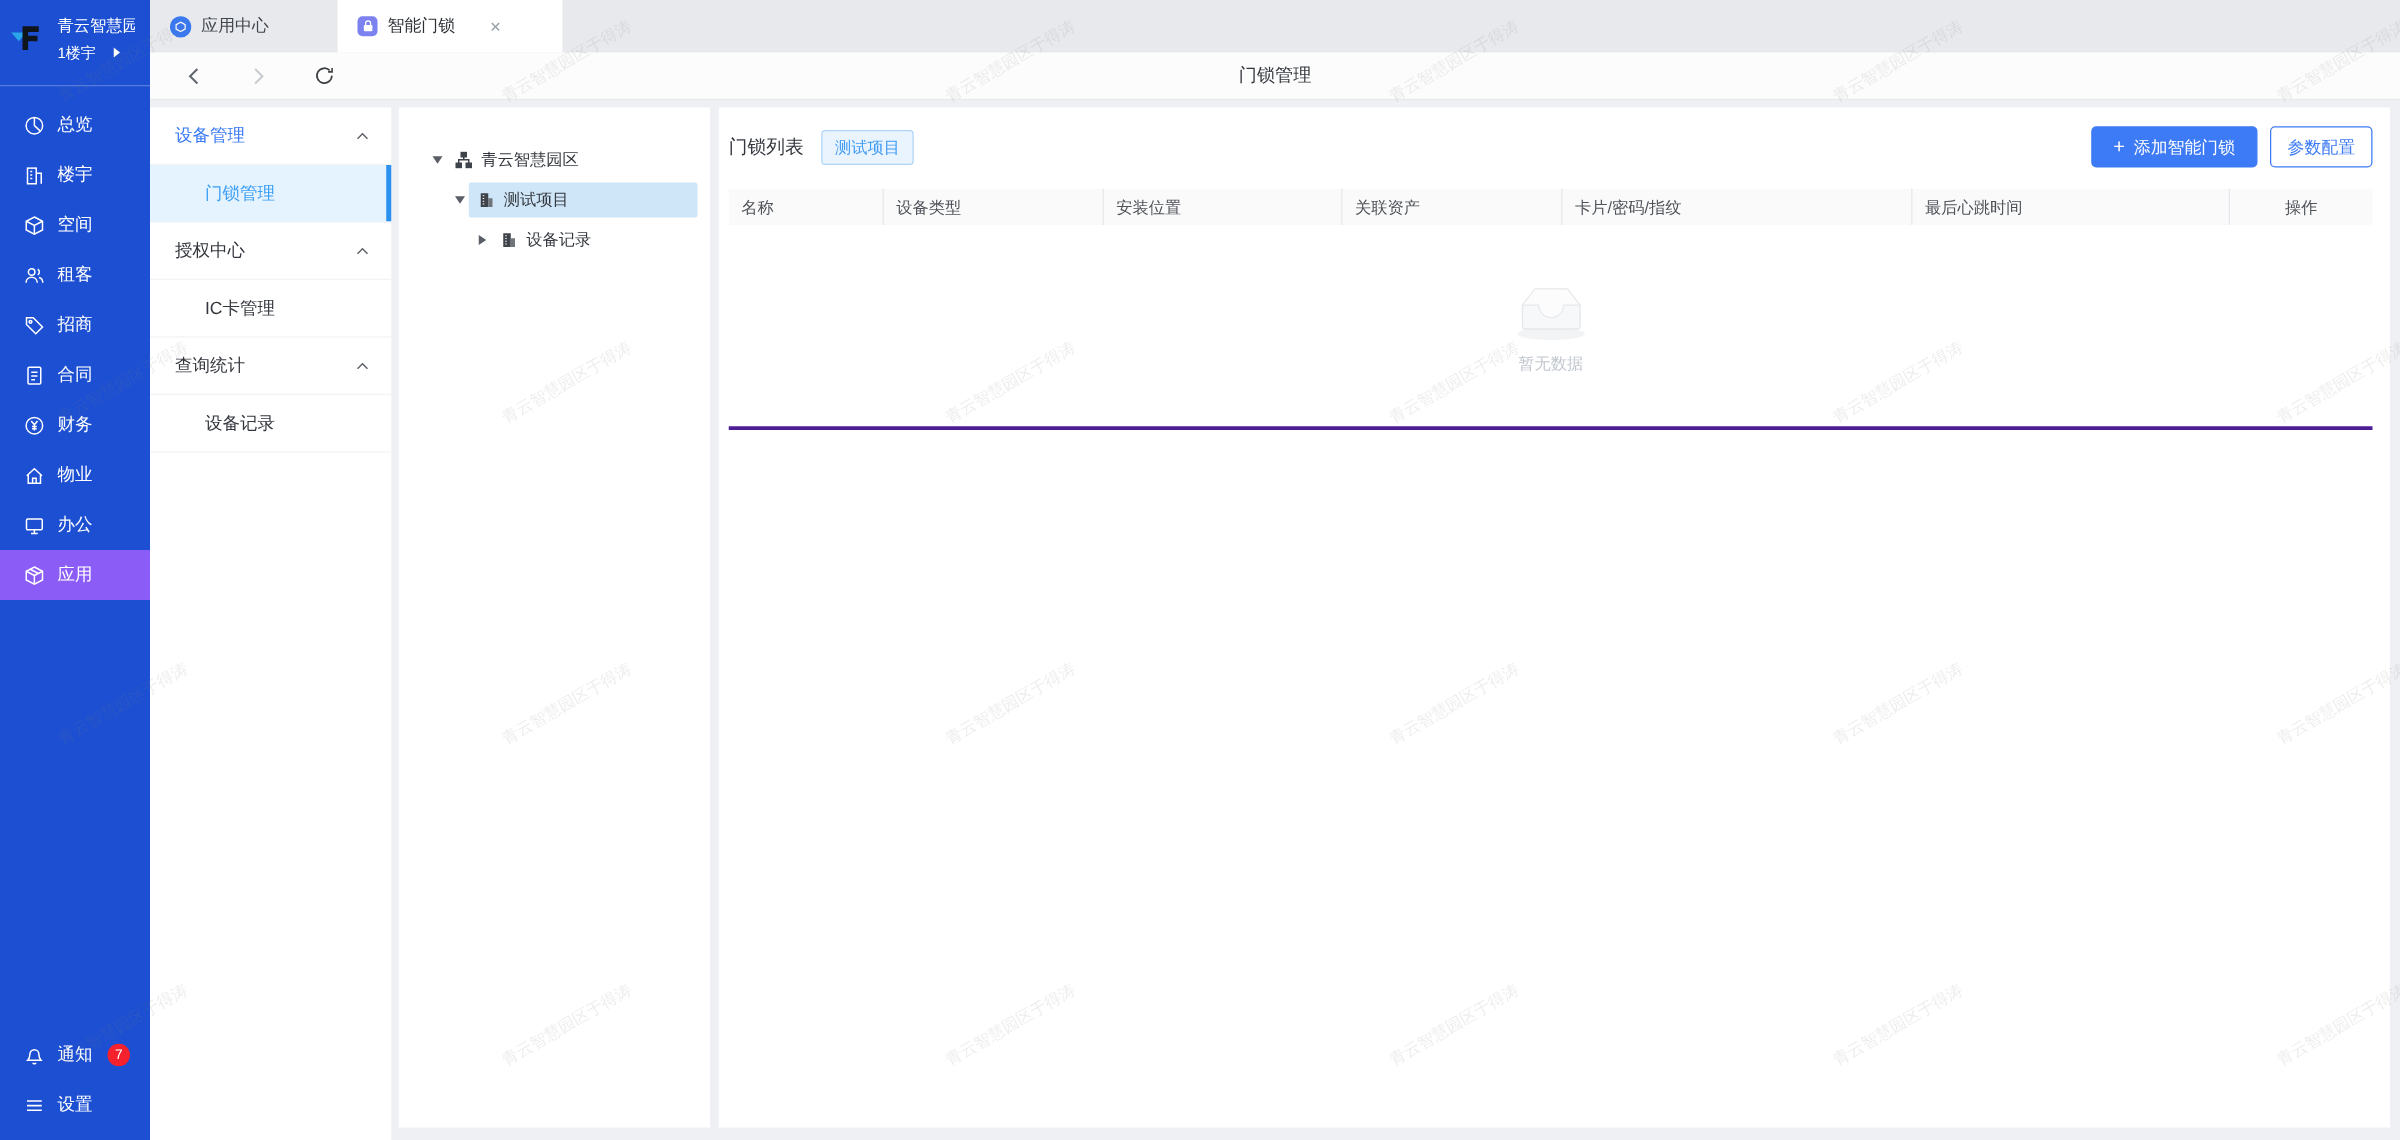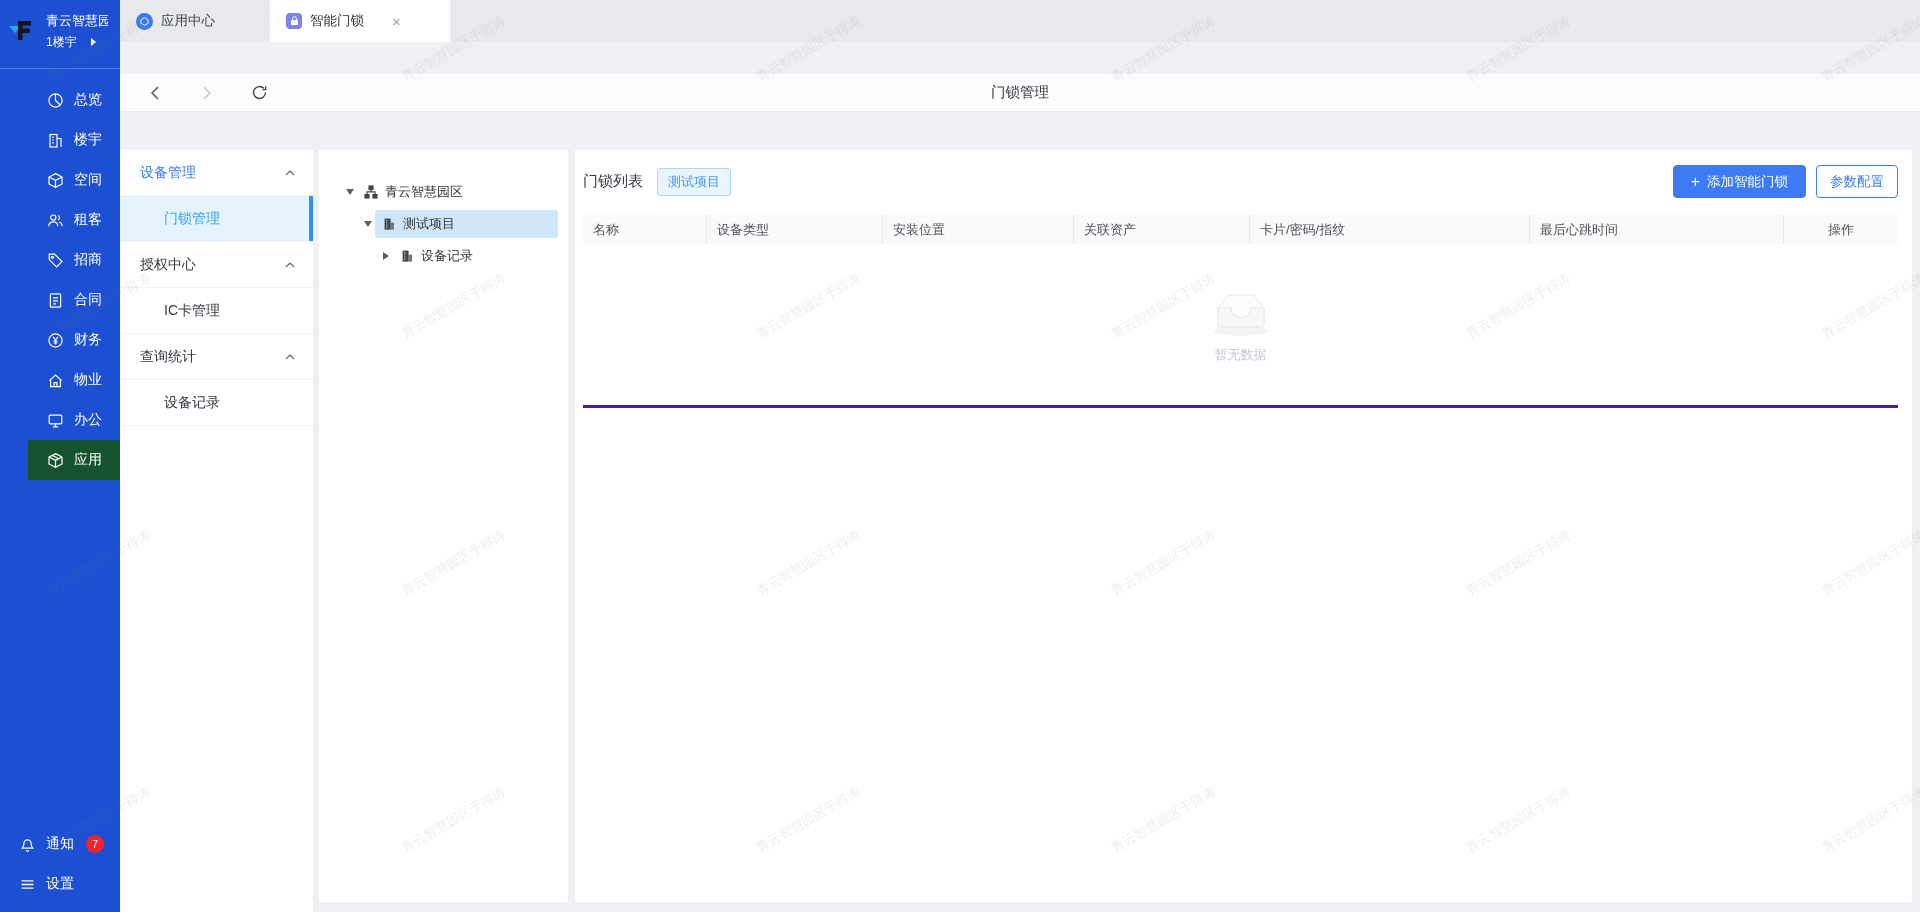--- a/index.html
+++ b/index.html
@@ -9,30 +9,30 @@
   
   .sidebar { width:120px; background:#1c4fd2; color:#fff; display:flex; flex-direction:column; flex-shrink:0; position:relative; z-index:2; }
   .logo-area { height:62px; display:flex; align-items:center; padding:0 6px 0 8px; }
   .logo-mark { flex-shrink:0; }
   .brand { margin-left:4px; overflow:hidden; flex:1; }
   .brand-name { font-size:13px; white-space:nowrap; overflow:hidden; width:62px; }
   .brand-sub-row { display:flex; align-items:center; margin-top:4px; }
   .brand-sub { font-size:12px; white-space:nowrap; }
   .brand-caret { width:0; height:0; border-top:4px solid transparent; border-bottom:4px solid transparent; border-left:5px solid #fff; margin-left:14px; }
   .side-divider { height:1px; background:rgba(255,255,255,.25); margin:6px 0 0 0; }
-  .nav { padding-top:11px; flex:1;margin-left:28px; }
+  .nav { padding-top:11px; flex:1; }
   .nav-item { height:40px; display:flex; align-items:center; padding-left:18px; cursor:pointer; font-size:14px; }
   .nav-item .nicon { width:18px; height:18px; margin-right:10px; display:flex; align-items:center; justify-content:center; }
-  .nav-item.active { background:#14532d; }
+  .nav-item.active { background:#8b5cf6; }
   .nav-bottom { padding-bottom:8px; }
   .badge { background:#f5222d; color:#fff; font-size:11px; min-width:18px; height:18px; border-radius:9px; display:flex; align-items:center; justify-content:center; margin-left:12px; padding:0 4px; }
   .nav-item svg { display:block; }
 
   
-  .right { flex:1; display:flex; flex-direction:column; min-width:0;gap:32px; }
+  .right { flex:1; display:flex; flex-direction:column; min-width:0; }
   .tabbar { height:42px; background:#e7e9ed; display:flex; align-items:stretch; flex-shrink:0; }
   .tab { display:flex; align-items:center; padding:0 16px; font-size:13.5px; color:#41454c; cursor:pointer; min-width:150px; }
   .tab .tab-icon { margin-right:8px; }
   .tab.active { background:#fff; color:#2e3237; min-width:180px; }
   .tab-close { margin-left:28px; color:#9aa0a6; font-size:15px; line-height:1; cursor:pointer; }
   .tab-icon-circle { width:17px; height:17px; border-radius:50%; background:#3a78f0; display:flex; align-items:center; justify-content:center; }
   .tab-icon-square { width:16px; height:16px; border-radius:4px; background:#7c82f0; display:flex; align-items:center; justify-content:center; }
 
   .toolbar { height:38px; background:#fcfcfd; border-bottom:1px solid #e8eaed; display:flex; align-items:center; position:relative; flex-shrink:0; }
   .tb-btn { width:26px; height:26px; display:flex; align-items:center; justify-content:center; cursor:pointer; }

